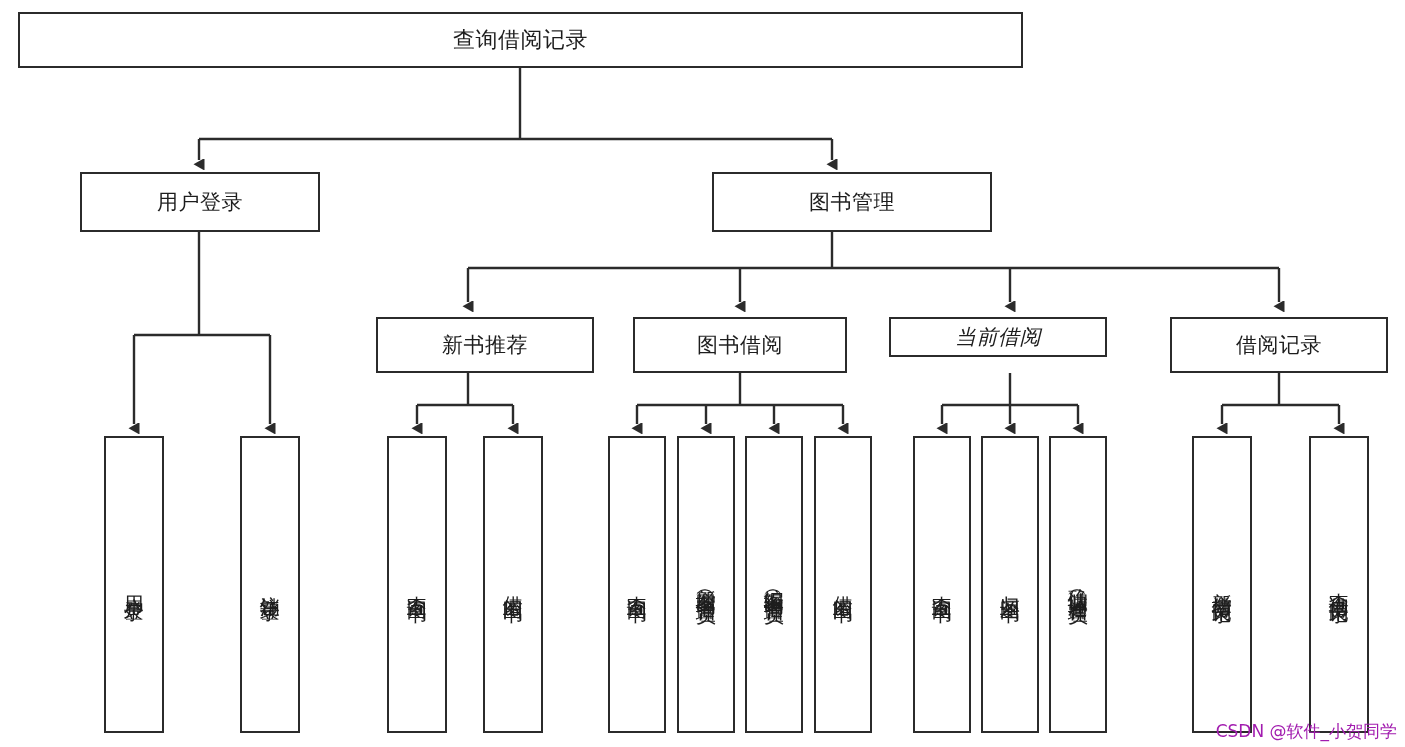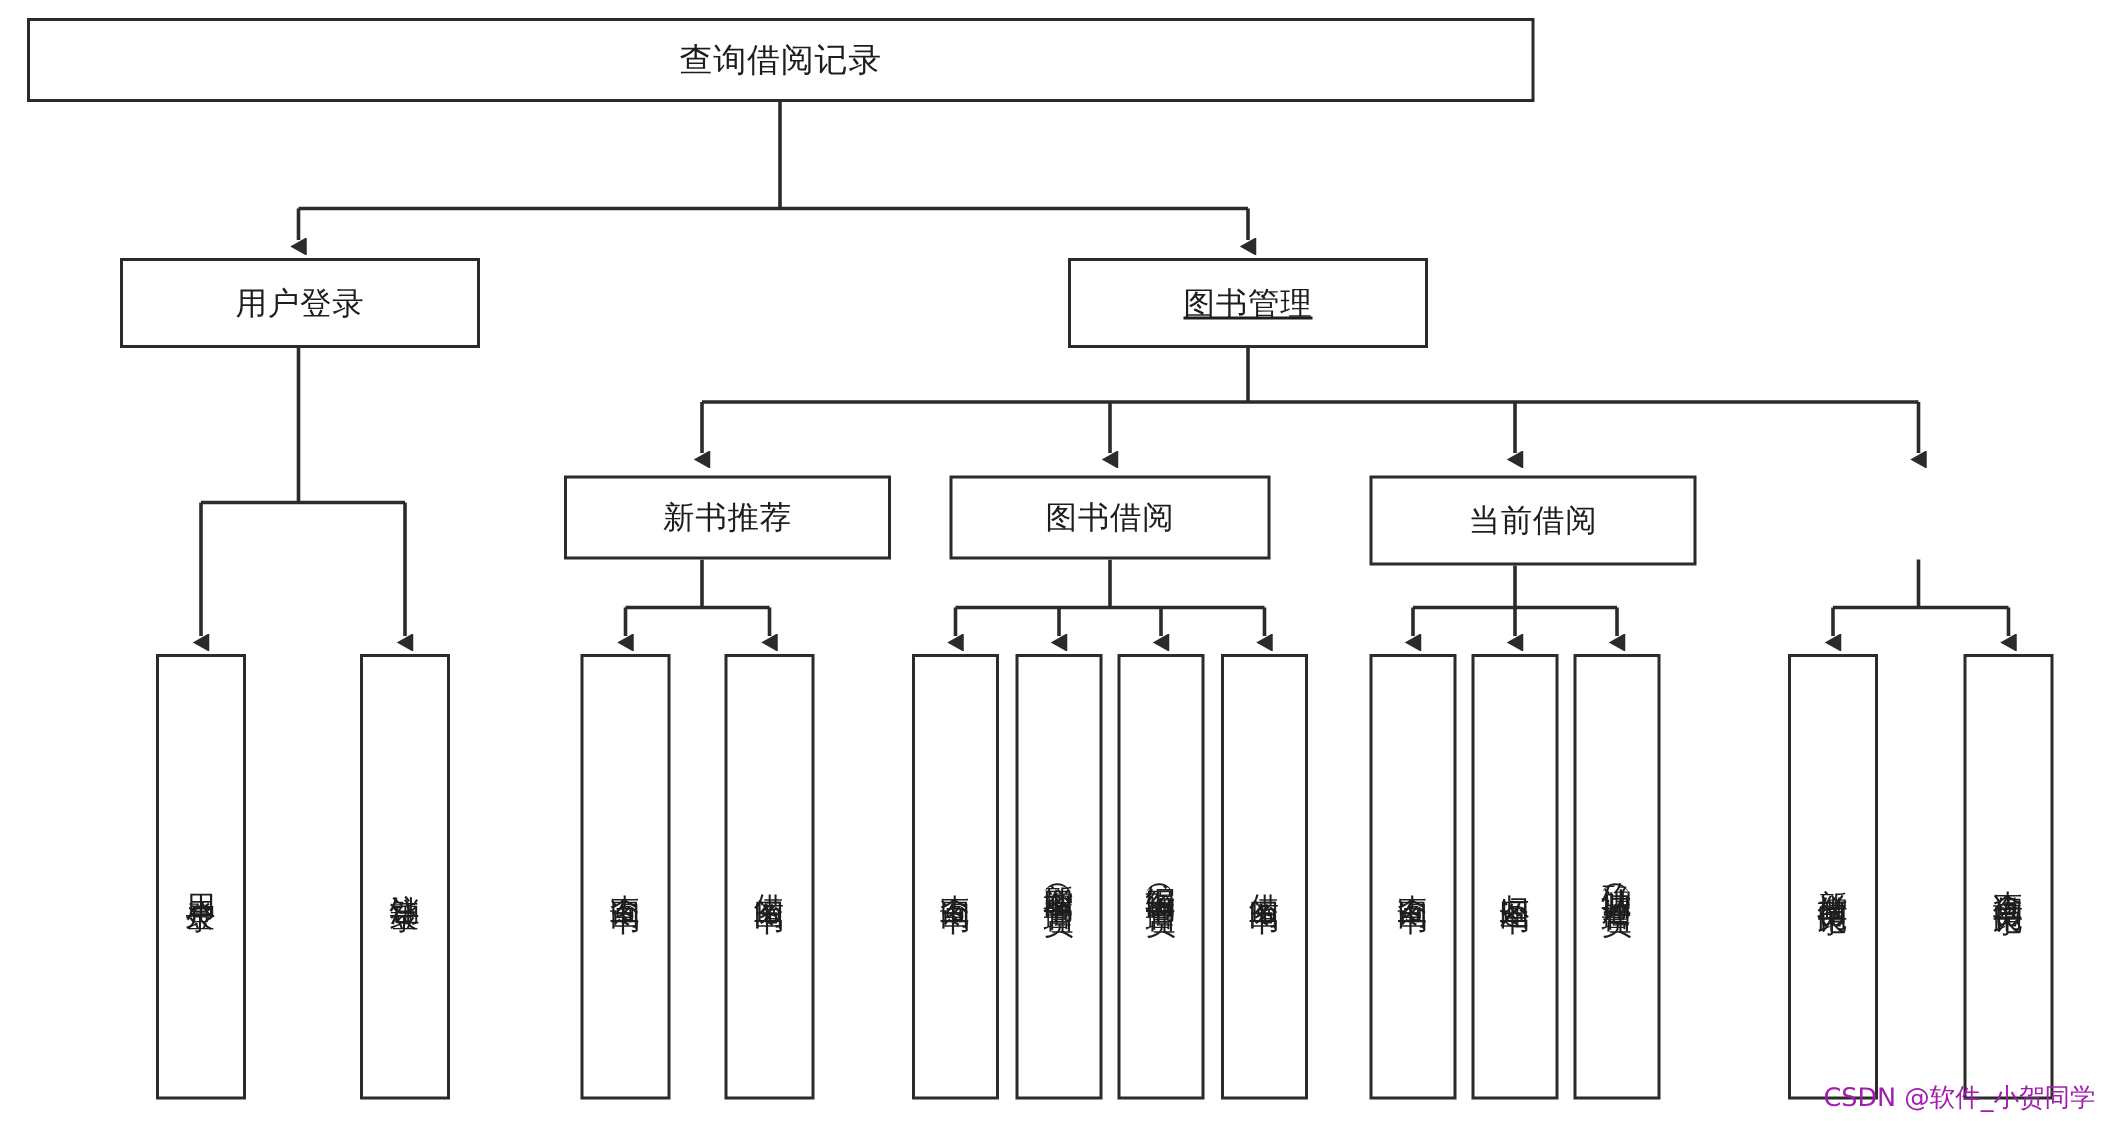--- a/index.html
+++ b/index.html
@@ -118,25 +118,26 @@
       <path d="M1279,373 L1279,405"></path>
       <path d="M1222,405 L1339,405"></path>
       <path d="M1222,405 L1222,424" marker-end="url(#arrow)"></path>
       <path d="M1339,405 L1339,424" marker-end="url(#arrow)"></path>
     </g>
   </svg>
 
   <div class="node h root" style="left:18px; top:12px; width:1005px; height:56px;">查询借阅记录</div>
 
   <div class="node h" style="left:80px; top:172px; width:240px; height:60px;">用户登录</div>
-  <div class="node h" style="left:712px; top:172px; width:240px; height:60px;text-decoration:underline;">图书管理</div>
+  <div class="node h" style="left:712px; top:172px; width:280px; height:60px;">图书管理</div>
 
   <div class="node h" style="left:376px; top:317px; width:218px; height:56px;">新书推荐</div>
   <div class="node h" style="left:633px; top:317px; width:214px; height:56px;font-family:Liberation Serif, serif;">图书借阅</div>
-  <div class="node h" style="left:913px; top:317px; width:218px; height:60px;">当前借阅</div>
+  <div class="node h" style="left:889px; top:317px; width:218px; height:40px;font-style:italic;">当前借阅</div>
+  <div class="node h" style="left:1170px; top:317px; width:218px; height:56px;">借阅记录</div>
 
   <div class="node v" style="left:104px; top:436px; width:60px; height:297px;">
     <span class="vtext">用户登录</span>
   </div>
   <div class="node v" style="left:240px; top:436px; width:60px; height:297px;">
     <span class="vtext">注销登录</span>
   </div>
 
   <div class="node v" style="left:387px; top:436px; width:60px; height:297px;">
     <span class="vtext">查询图书</span>

